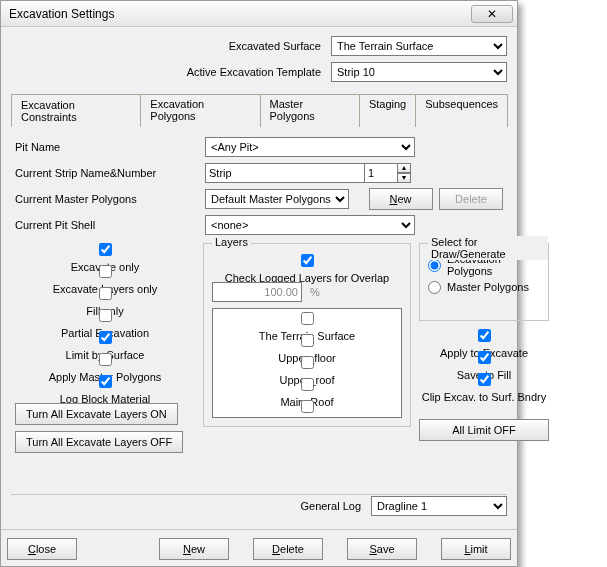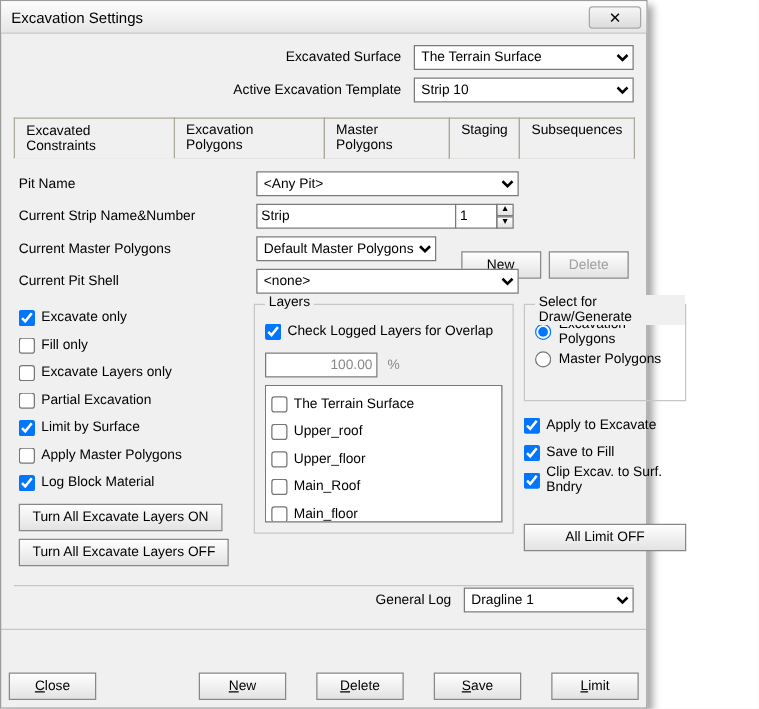--- a/index.html
+++ b/index.html
@@ -105,28 +105,28 @@
     border: 1px solid #888;
     background: linear-gradient(#fefefe, #e3e3e3);
     font-family: inherit;
     font-size: 11px;
     padding: 0 10px;
     cursor: default;
     text-align: center;
     display: inline-flex;
     align-items: center;
     justify-content: center;
-    margin-top: 26px;
   }
   .btn.disabled { color: #9e9e9e; }
   .checkbox {
     display: flex;
     align-items: center;
     height: 22px;
     gap: 5px;
+    flex-direction: column;
   }
   .checkbox input { margin: 0; }
   .groupbox {
     border: 1px solid #c6c6c6;
     position: relative;
     padding: 10px 8px 8px 8px;
   }
   .groupbox .legend {
     position: absolute;
     top: -8px;
@@ -191,21 +191,21 @@
       </select>
     </div>
     <div class="row">
       <div class="lbl-right">Active Excavation Template</div>
       <select class="combo-wide">
         <option>Strip 10</option>
       </select>
     </div>
 
     <div class="tabstrip">
-      <div class="tab active">Excavated Constraints</div>
+      <div class="tab active">Excavation Constraints</div>
       <div class="tab">Excavation Polygons</div>
       <div class="tab">Master Polygons</div>
       <div class="tab">Staging</div>
       <div class="tab">Subsequences</div>
     </div>
 
     <div class="tab-panel">
 
       <div class="form-row">
         <div class="flabel">Pit Name</div>
@@ -248,25 +248,25 @@
 
       <div class="cols" style="margin-top:6px;">
 
         <div class="left-col">
           <label class="checkbox">
               <input type="checkbox" checked="" style="">
               <span>Excavate only</span>
             </label>
           <label class="checkbox">
               <input type="checkbox" style="">
+              <span>Excavate Layers only</span>
+            </label>
+          <label class="checkbox">
+              <input type="checkbox" style="">
               <span>Fill only</span>
-            </label>
-          <label class="checkbox">
-              <input type="checkbox" style="">
-              <span>Excavate Layers only</span>
             </label>
           <label class="checkbox">
               <input type="checkbox" style="">
               <span>Partial Excavation</span>
             </label>
           <label class="checkbox">
               <input type="checkbox" checked="" style="">
               <span>Limit by Surface</span>
             </label>
           <label class="checkbox">
@@ -296,25 +296,25 @@
               <input type="text" style="width: 90px; text-align: right; color: rgb(136, 136, 136);" disabled="" value="100.00">
               <span style="margin-left:8px;color:#888">%</span>
             </div>
             <div class="listbox">
               <label class="checkbox">
                   <input type="checkbox" style="">
                   <span>The Terrain Surface</span>
                 </label>
               <label class="checkbox">
                   <input type="checkbox" style="">
+                  <span>Upper_floor</span>
+                </label>
+              <label class="checkbox">
+                  <input type="checkbox" style="">
                   <span>Upper_roof</span>
-                </label>
-              <label class="checkbox">
-                  <input type="checkbox" style="">
-                  <span>Upper_floor</span>
                 </label>
               <label class="checkbox">
                   <input type="checkbox" style="">
                   <span>Main_Roof</span>
                 </label>
               <label class="checkbox">
                   <input type="checkbox" style="">
                   <span>Main_floor</span>
                 </label>
             </div>

